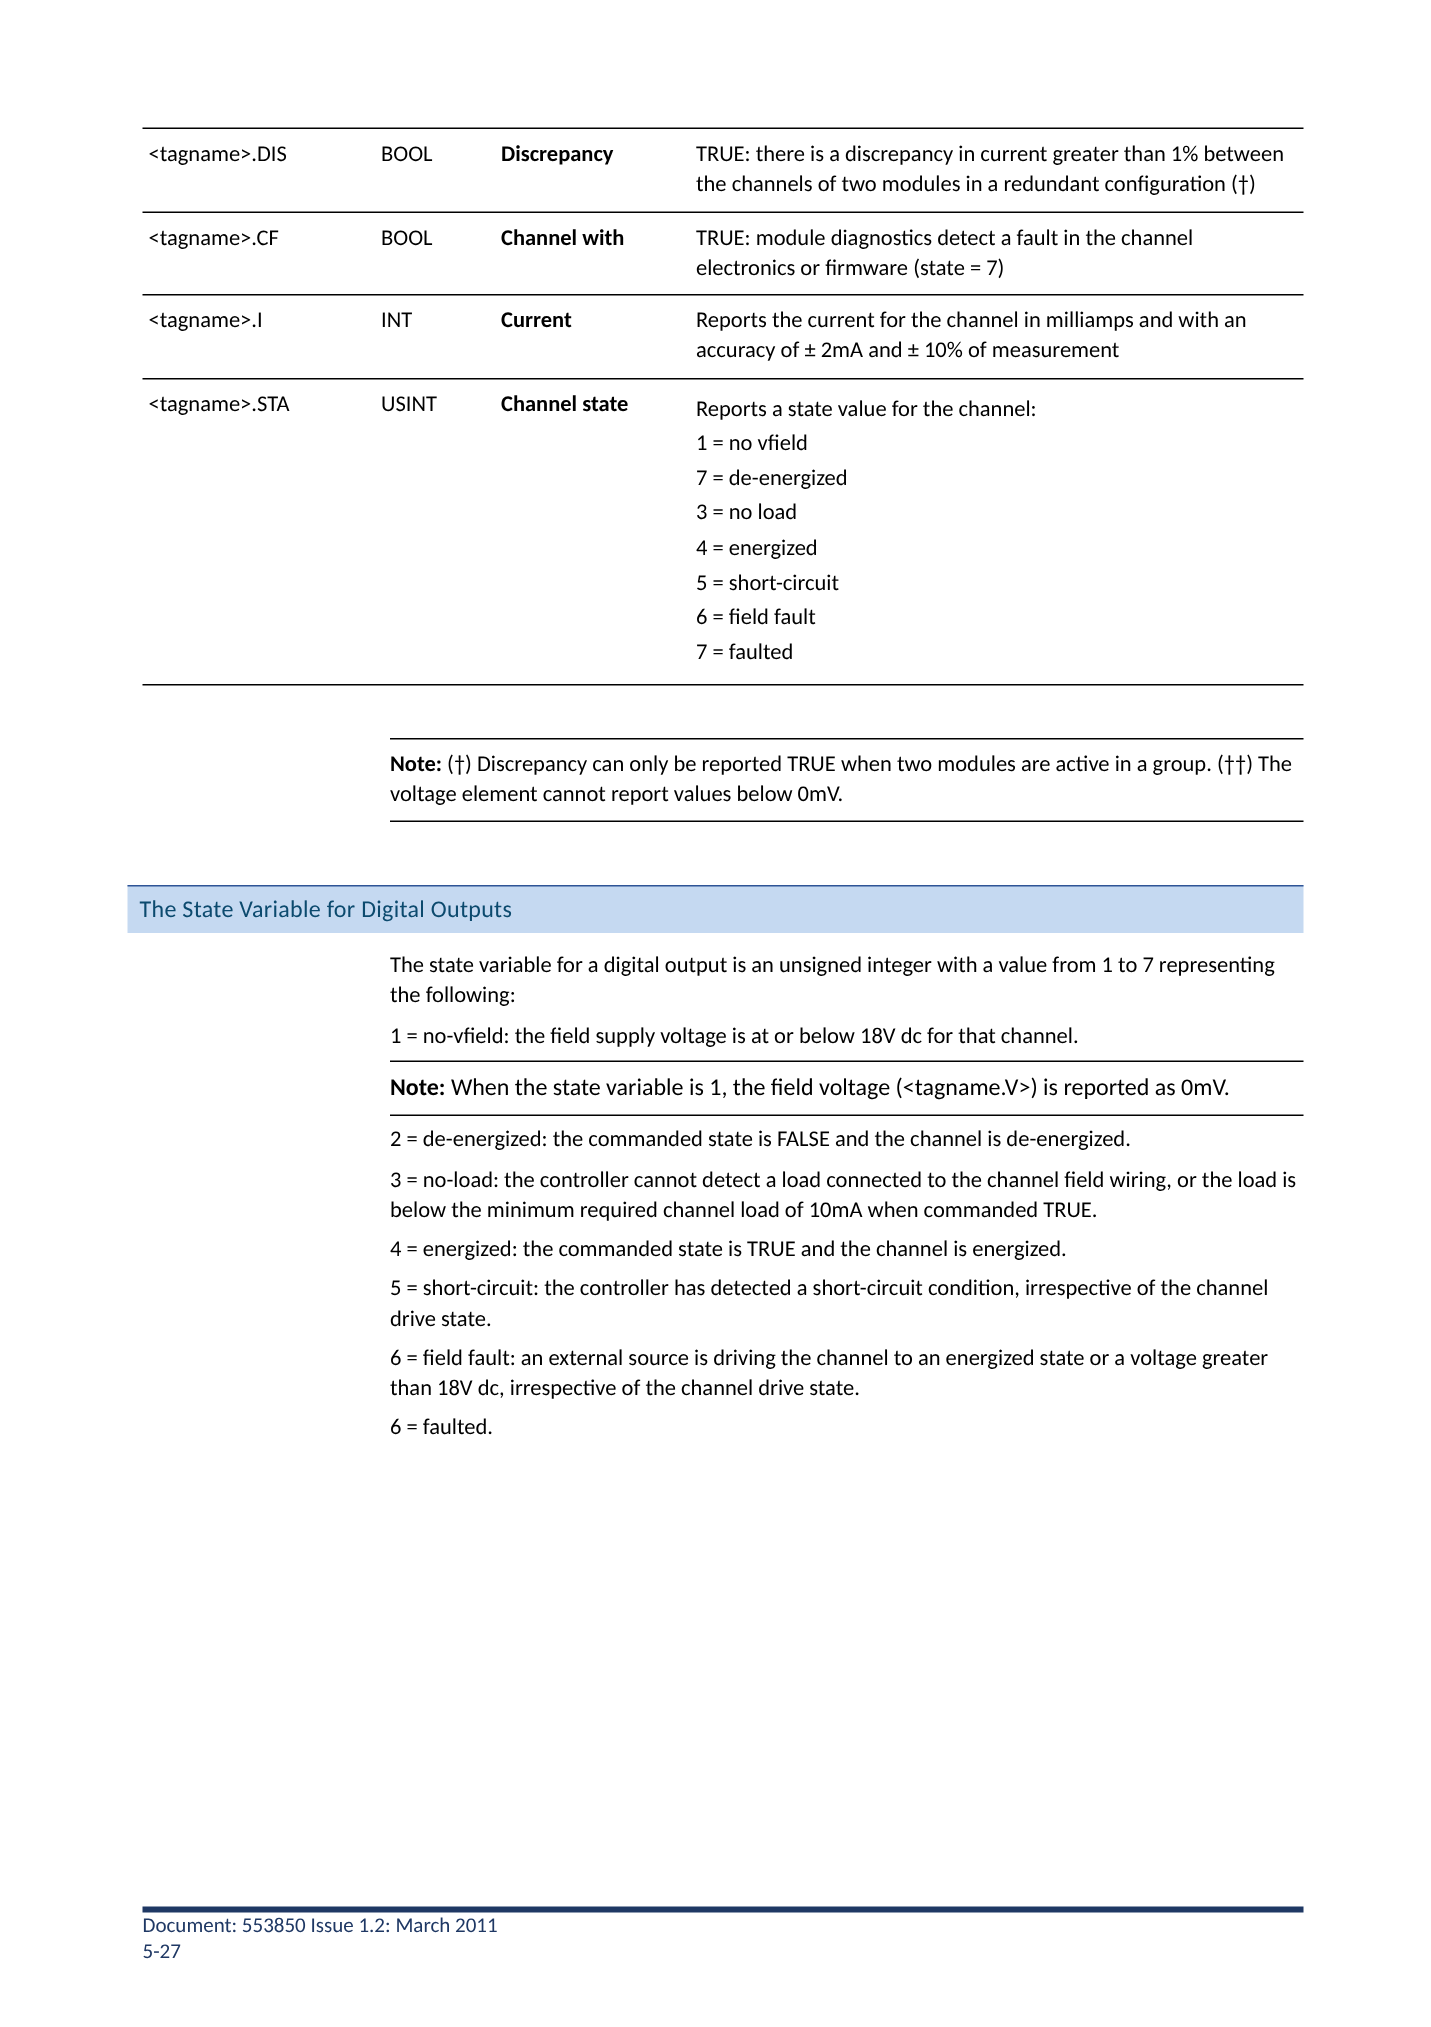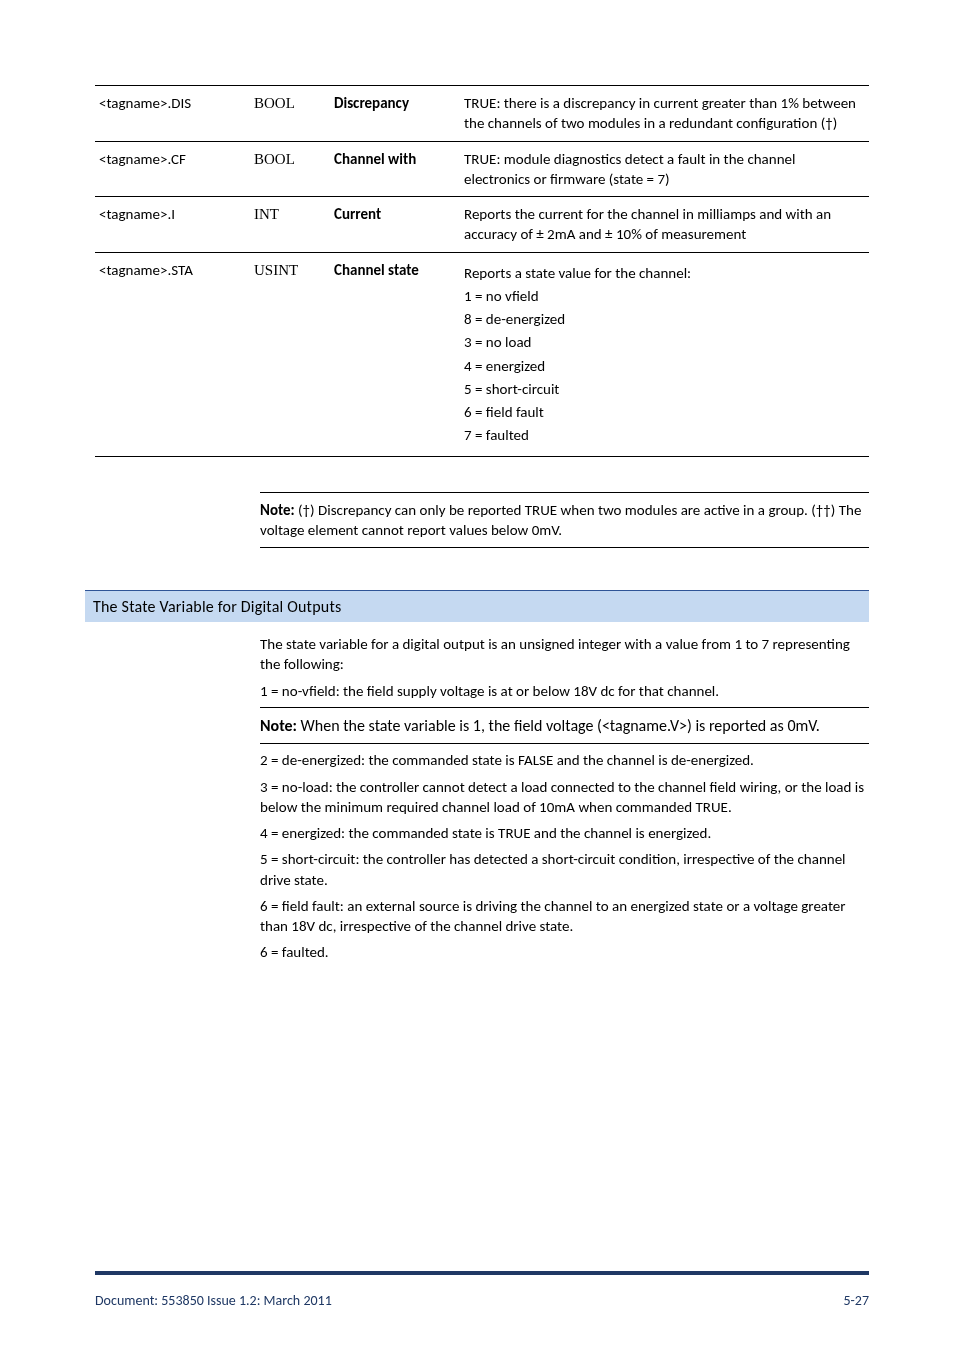--- a/index.html
+++ b/index.html
@@ -19,21 +19,21 @@
     line-height: 1.35;
   }
   td {
     border-top: 1px solid #000;
     border-bottom: 1px solid #000;
     padding: 7px 10px 7px 4px;
     vertical-align: top;
     text-align: left;
   }
   .c1 { width: 155px; }
-  .c2 { width: 80px; font-family: Liberation Serif, serif; }
+  .c2 { width: 80px; }
   .c3 { width: 130px; font-weight: bold; }
   .c4 { }
   .states p { margin: 3px 0; }
   .note {
     border-top: 1px solid #000;
     border-bottom: 1px solid #000;
     margin: 35px 0 0 165px;
     padding: 7px 0;
     font-size: 15px;
     line-height: 1.35;
@@ -42,21 +42,21 @@
     border-top: 1px solid #000;
     border-bottom: 1px solid #000;
     margin: 6px 0 6px 0;
     padding: 7px 0;
     font-size: 16px;
     line-height: 1.35;
   }
   .section-header {
     background: #C5D9F1;
     border-top: 1px solid #2F5496;
-    color: #000000;
+    color: #0c4a6e;
     font-size: 16px;
     font-weight: 400;
     padding: 6px 10px 6px 8px;
     margin-top: 42px;
     margin-left: -10px;
     margin-right: 0;
     letter-spacing: 0.2px;
   }
   .body-block {
     margin-left: 165px;
@@ -77,20 +77,21 @@
   }
   .footer {
     position: absolute;
     left: 95px;
     right: 85px;
     bottom: 42px;
     display: flex;
     justify-content: space-between;
     font-size: 14px;
     color: #1F3864;
+    flex-direction: column;
   }
 </style>
 </head>
 <body>
 
 <table>
   <tbody>
       <tr>
     <td class="c1">&lt;tagname&gt;.DIS</td>
     <td class="c2">BOOL</td>
@@ -109,21 +110,21 @@
     <td class="c3">Current</td>
     <td class="c4">Reports the current for the channel in milliamps and with an accuracy of ± 2mA and ± 10% of measurement</td>
   </tr>
   <tr>
     <td class="c1">&lt;tagname&gt;.STA</td>
     <td class="c2">USINT</td>
     <td class="c3">Channel state</td>
     <td class="c4 states">
       <p>Reports a state value for the channel:</p>
       <p>1 = no vfield</p>
-      <p>8 = de-energized</p>
+      <p>7 = de-energized</p>
       <p>3 = no load</p>
       <p>4 = energized</p>
       <p>5 = short-circuit</p>
       <p>6 = field fault</p>
       <p>7 = faulted</p>
     </td>
   </tr>
 </tbody>
   </table>
 

